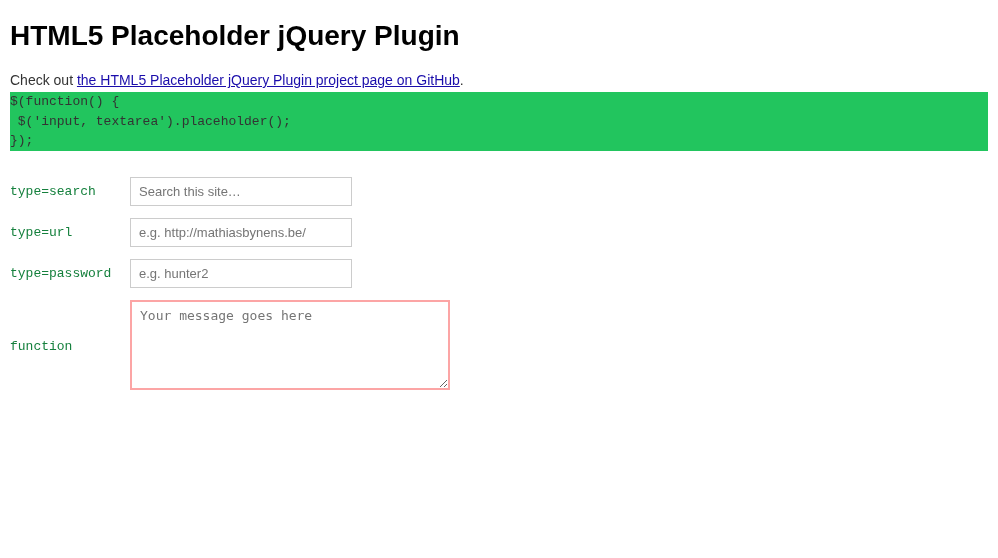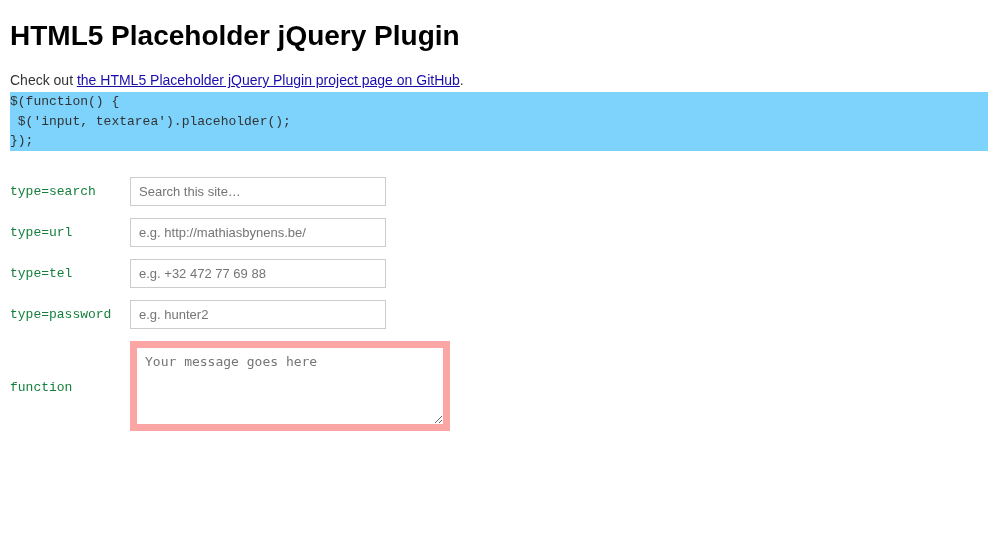--- a/index.html
+++ b/index.html
@@ -31,21 +31,21 @@
 
     .intro-text a {
       color: #1a0dab;
       text-decoration: underline;
     }
 
     .code-block {
       font-family: 'Courier New', Courier, monospace;
       font-size: 13px;
       color: #333;
-      background: #7dd3fc;
+      background: #22c55e;
       margin-bottom: 20px;
       line-height: 1.5;
       white-space: pre;
     }
 
     .form-table {
       border-collapse: collapse;
       margin-left: 0;
     }
 
@@ -65,26 +65,26 @@
       white-space: nowrap;
       padding-right: 20px;
       min-width: 120px;
     }
 
     .form-input {
       border: 1px solid #ccc;
       padding: 6px 8px;
       font-size: 13px;
       color: #aaa;
-      width: 256px;
+      width: 222px;
       outline: none;
     }
 
     .form-textarea {
-      border: 7px solid #fca5a5;
+      border: 2px solid #fca5a5;
       padding: 6px 8px;
       font-size: 13px;
       color: #aaa;
       width: 320px;
       height: 90px;
       outline: none;
       resize: both;
     }
   </style>
 </head>
@@ -104,24 +104,20 @@
   <tbody id="fields-body">
   <tr>
         <td class="field-label">type=search</td>
         <td><input class="form-input" type="text" placeholder="Search this site…" style=""></td>
       </tr>
       <tr>
         <td class="field-label">type=url</td>
         <td><input class="form-input" type="text" placeholder="e.g. http://mathiasbynens.be/" style=""></td>
       </tr>
       <tr>
-        <td class="field-label">type=tel</td>
-        <td><input class="form-input" type="text" placeholder="e.g. +32 472 77 69 88" style=""></td>
-      </tr>
-      <tr>
         <td class="field-label">type=password</td>
         <td><input class="form-input" type="password" placeholder="e.g. hunter2" style=""></td>
       </tr>
     </tbody>
   <tbody>
       <tr>
     <td class="field-label">function</td>
     <td>
       <textarea class="form-textarea" placeholder="Your message goes here" style=""></textarea>
     </td>

